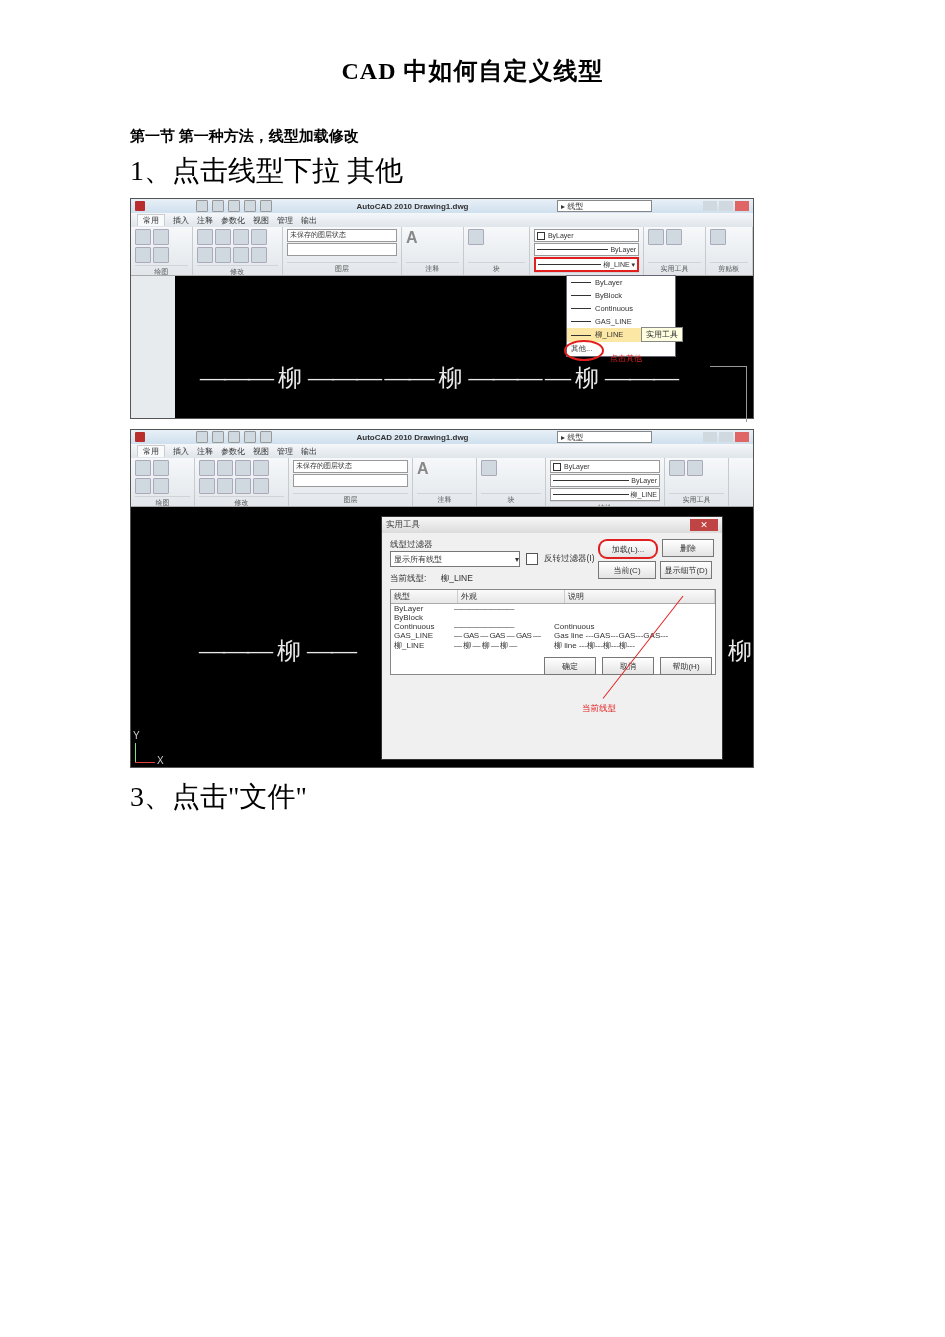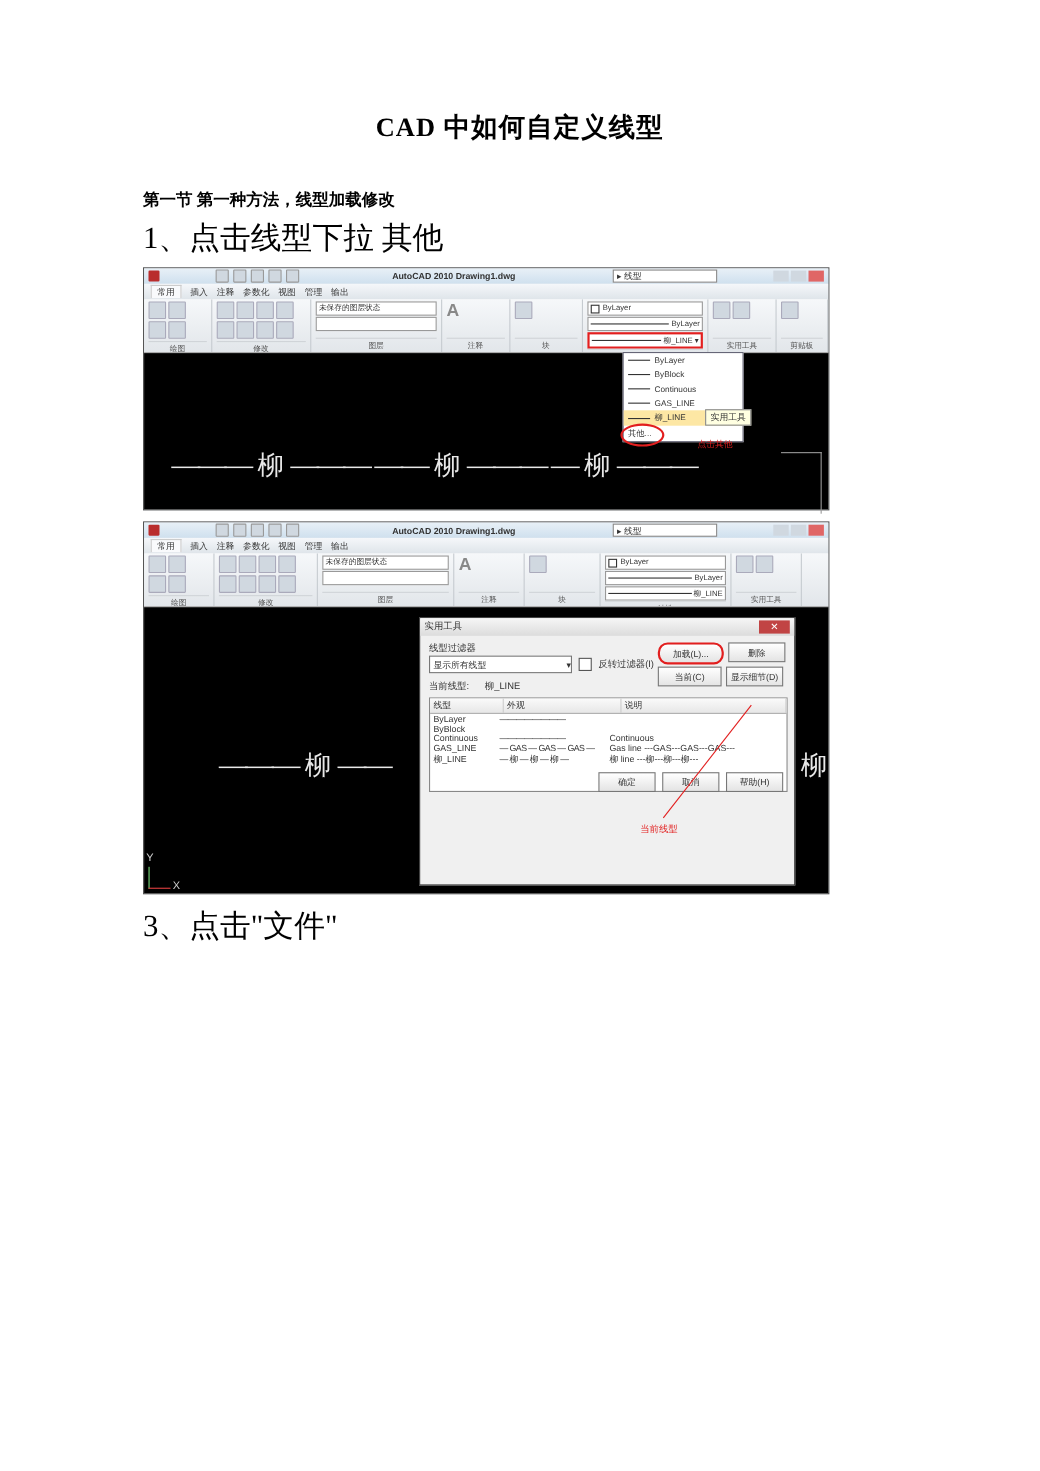--- a/index.html
+++ b/index.html
@@ -2,21 +2,21 @@
 <html><head>
 <meta charset="utf-8">
 <style>
   body {
     margin: 0;
     background: #fff;
     font-family: "SimSun", "宋体", serif;
     width: 945px;
   }
   .page {
-    padding: 100px 130px 200px 130px;
+    padding: 55px 130px 200px 130px;
   }
   .title {
     text-align: center;
     font-size: 24px;
     font-weight: bold;
     margin-bottom: 40px;
     letter-spacing: 1px;
   }
   .section {
     font-size: 15px;
@@ -110,30 +110,30 @@
     background: #fff;
     border: 1px solid #667;
     z-index: 5;
     font-size: 7.5px;
   }
   .dropmenu div{padding:2px 4px;display:flex;align-items:center;}
   .dropmenu div .ml{width:20px;border-top:1px solid #333;margin-right:4px;}
   .dropmenu div.sel{background:#fde7a4;}
   .dropmenu div.other{position:relative;}
   .redcircle{position:absolute;border:2px solid #e21f1f;border-radius:50%;width:28px;height:13px;left:-3px;top:-2px;}
-  .redtip{position:absolute;z-index:6;color:#e21f1f;font-size:8px;margin-left:24px;}
+  .redtip{position:absolute;z-index:6;color:#e21f1f;font-size:8px;}
 
   .tooltip{position:absolute;background:#ffffe1;border:1px solid #888;font-size:8px;padding:1px 4px;z-index:6;}
 
   .canvas-area{
     background:#000;
     position:relative;
     color:#e8e8e8;
   }
-  .s1-canvas{height:142px;}
+  .s1-canvas{height:142px;margin-left:44px;}
   .canvas-text{position:absolute;font-family:"SimSun",serif;font-size:26px;}
   .canvas-text .dash{letter-spacing:-2px;}
   .canvas-text .cchar{font-size:24px;margin:0 6px;}
   .thin-border{position:absolute;width:36px;height:55px;border-right:1px solid #999;border-top:1px solid #999;}
 
   
   .s2-canvas{height:260px;}
   .dialog{
     position:absolute;
     left:250px; top:86px;

